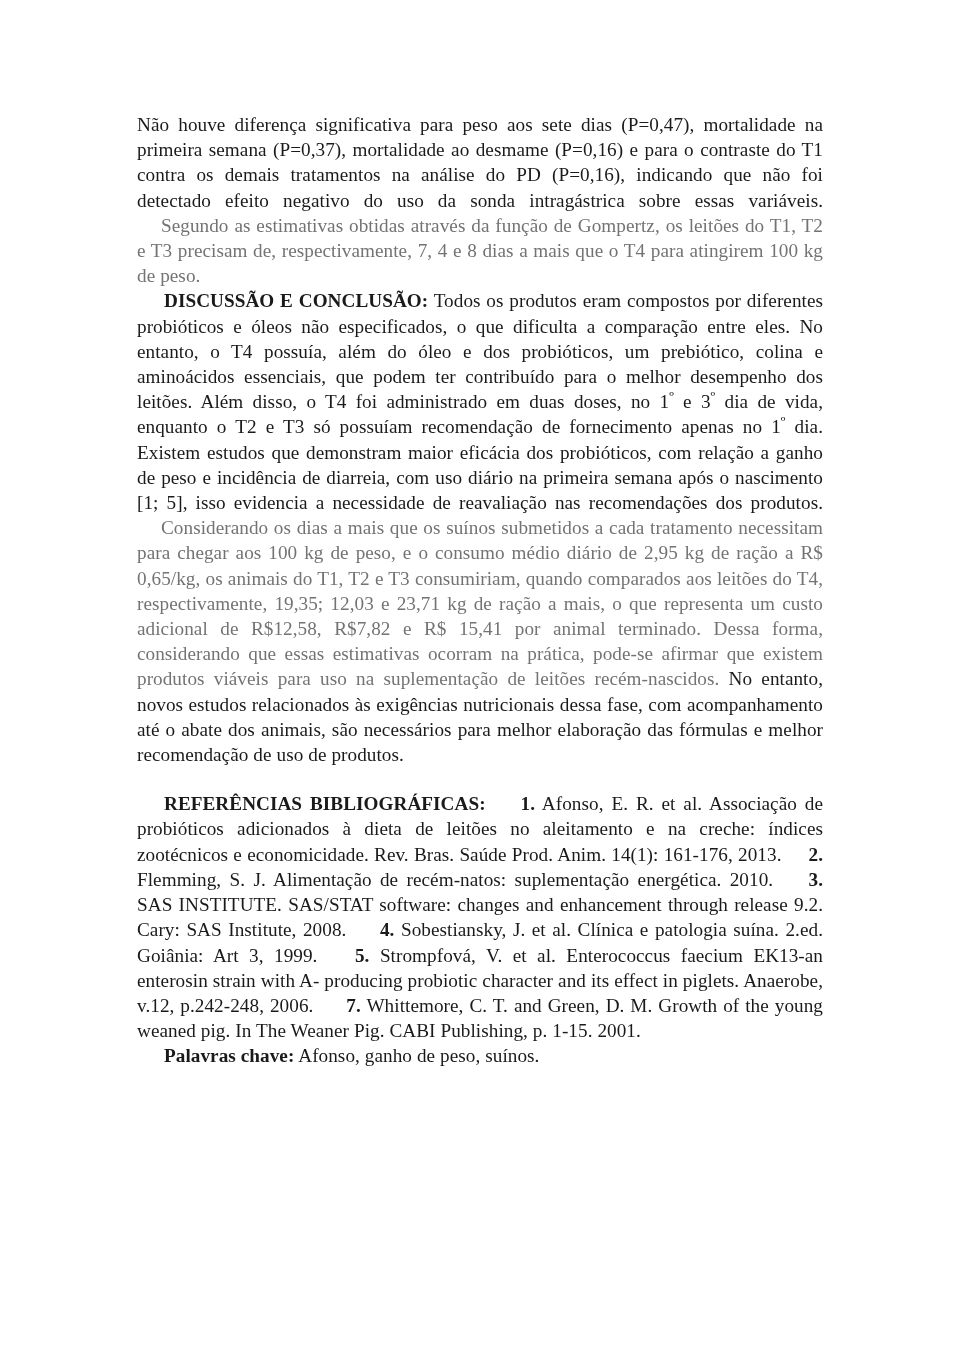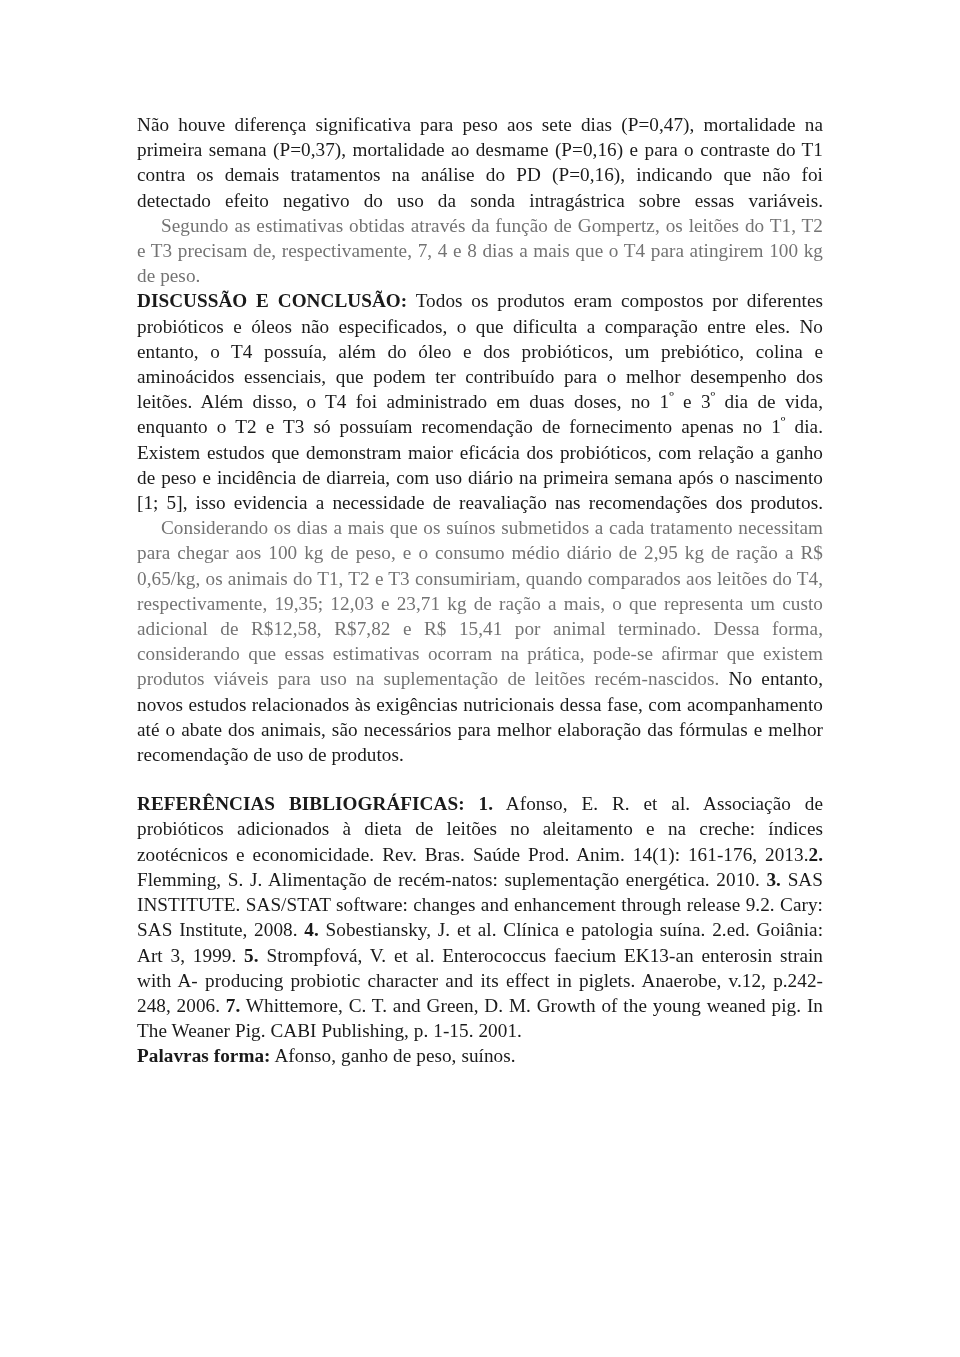--- a/index.html
+++ b/index.html
@@ -40,20 +40,21 @@
   }
   p.para.last-line-left {
     text-align-last: left;
   }
   .red {
     color: #737373;
     margin-left: 24px;
   }
   .bold {
     font-weight: bold;
+    margin-left: 27px;
   }
   .gap-block {
     height: 24px;
   }
   .sup-o {
     font-size: 0.78em;
     vertical-align: 0.42em;
     line-height: 0;
   }
 </style>
@@ -65,16 +66,16 @@
   <div id="text-column">
 
     <p class="para"><span>Não houve diferença significativa para peso aos sete dias (P=0,47), mortalidade na primeira semana (P=0,37), mortalidade ao desmame (P=0,16) e para o contraste do T1 contra os demais tratamentos na análise do PD (P=0,16), indicando que não foi detectado efeito negativo do uso da sonda intragástrica sobre essas variáveis. </span><span class="red">Segundo as estimativas obtidas através da função de Gompertz, os leitões do T1, T2 e T3 precisam de, respectivamente, 7, 4 e 8 dias a mais que o T4 para atingirem 100 kg de peso.</span></p>
 
     <p class="para"><span class="bold">DISCUSSÃO E CONCLUSÃO:</span><span> Todos os produtos eram compostos por diferentes probióticos e óleos não especificados, o que dificulta a comparação entre eles. No entanto, o T4 possuía, além do óleo e dos probióticos, um prebiótico, colina e aminoácidos essenciais, que podem ter contribuído para o melhor desempenho dos leitões. Além disso, o T4 foi administrado em duas doses, no 1<span class="sup-o">º</span> e 3<span class="sup-o">º</span> dia de vida, enquanto o T2 e T3 só possuíam recomendação de fornecimento apenas no 1<span class="sup-o">º</span> dia. Existem estudos que demonstram maior eficácia dos probióticos, com relação a ganho de peso e incidência de diarreia, com uso diário na primeira semana após o nascimento [1; 5], isso evidencia a necessidade de reavaliação nas recomendações dos produtos. </span><span class="red">Considerando os dias a mais que os suínos submetidos a cada tratamento necessitam para chegar aos 100 kg de peso, e o consumo médio diário de 2,95 kg de ração a R$ 0,65/kg, os animais do T1, T2 e T3 consumiriam, quando comparados aos leitões do T4, respectivamente, 19,35; 12,03 e 23,71 kg de ração a mais, o que representa um custo adicional de R$12,58, R$7,82 e R$ 15,41 por animal terminado. Dessa forma, considerando que essas estimativas ocorram na prática, pode-se afirmar que existem produtos viáveis para uso na suplementação de leitões recém-nascidos. </span><span>No entanto, novos estudos relacionados às exigências nutricionais dessa fase, com acompanhamento até o abate dos animais, são necessários para melhor elaboração das fórmulas e melhor recomendação de uso de produtos.</span></p>
 
     <div class="gap-block"></div>
 
     <p class="para last-line-left"><span class="bold">REFERÊNCIAS BIBLIOGRÁFICAS:</span><span class="bold"> 1.</span><span> Afonso, E. R. et al. Associação de probióticos adicionados à dieta de leitões no aleitamento e na creche: índices zootécnicos e economicidade. Rev. Bras. Saúde Prod. Anim. 14(1): 161-176, 2013.</span><span class="bold">2.</span><span> Flemming, S. J. Alimentação de recém-natos: suplementação energética. 2010. </span><span class="bold">3.</span><span> SAS INSTITUTE. SAS/STAT software: changes and enhancement through release 9.2. Cary: SAS Institute, 2008. </span><span class="bold">4.</span><span> Sobestiansky, J. et al. Clínica e patologia suína. 2.ed. Goiânia: Art 3, 1999. </span><span class="bold">5.</span><span> Strompfová, V. et al. Enterococcus faecium EK13-an enterosin strain with A- producing probiotic character and its effect in piglets. Anaerobe, v.12, p.242-248, 2006. </span><span class="bold">7.</span><span> Whittemore, C. T. and Green, D. M. Growth of the young weaned pig. In The Weaner Pig. CABI Publishing, p. 1-15. 2001.</span></p>
 
-    <p class="para last-line-left"><span class="bold">Palavras forma:</span><span> Afonso, ganho de peso, suínos.</span></p>
+    <p class="para last-line-left"><span class="bold">Palavras chave:</span><span> Afonso, ganho de peso, suínos.</span></p>
 
   </div>
 </div>
 
 </body></html>

